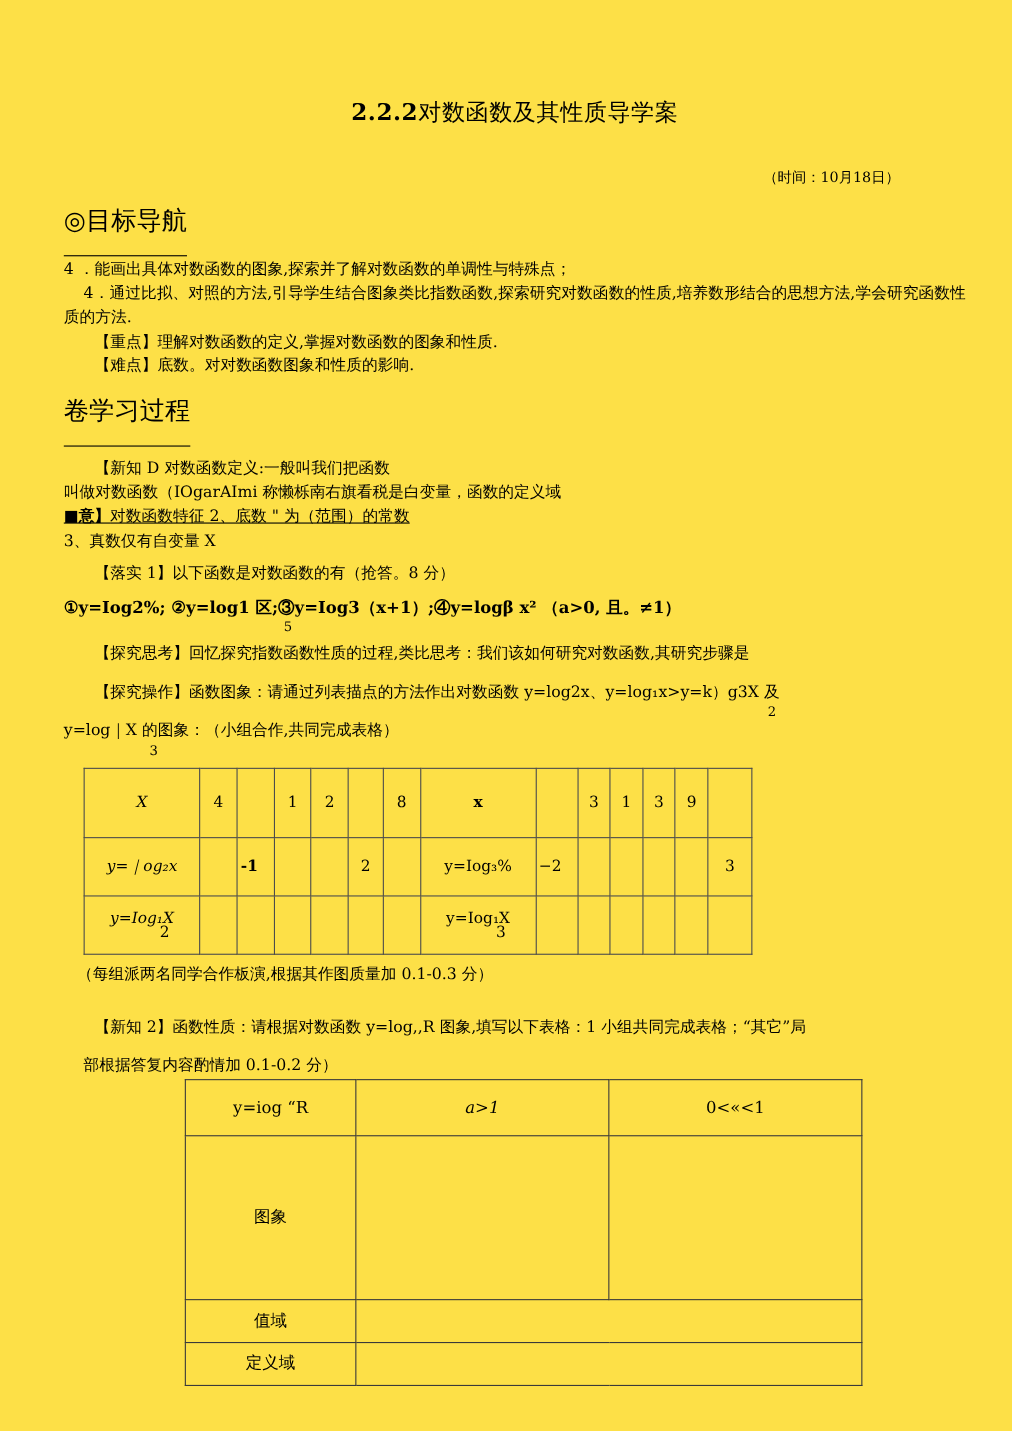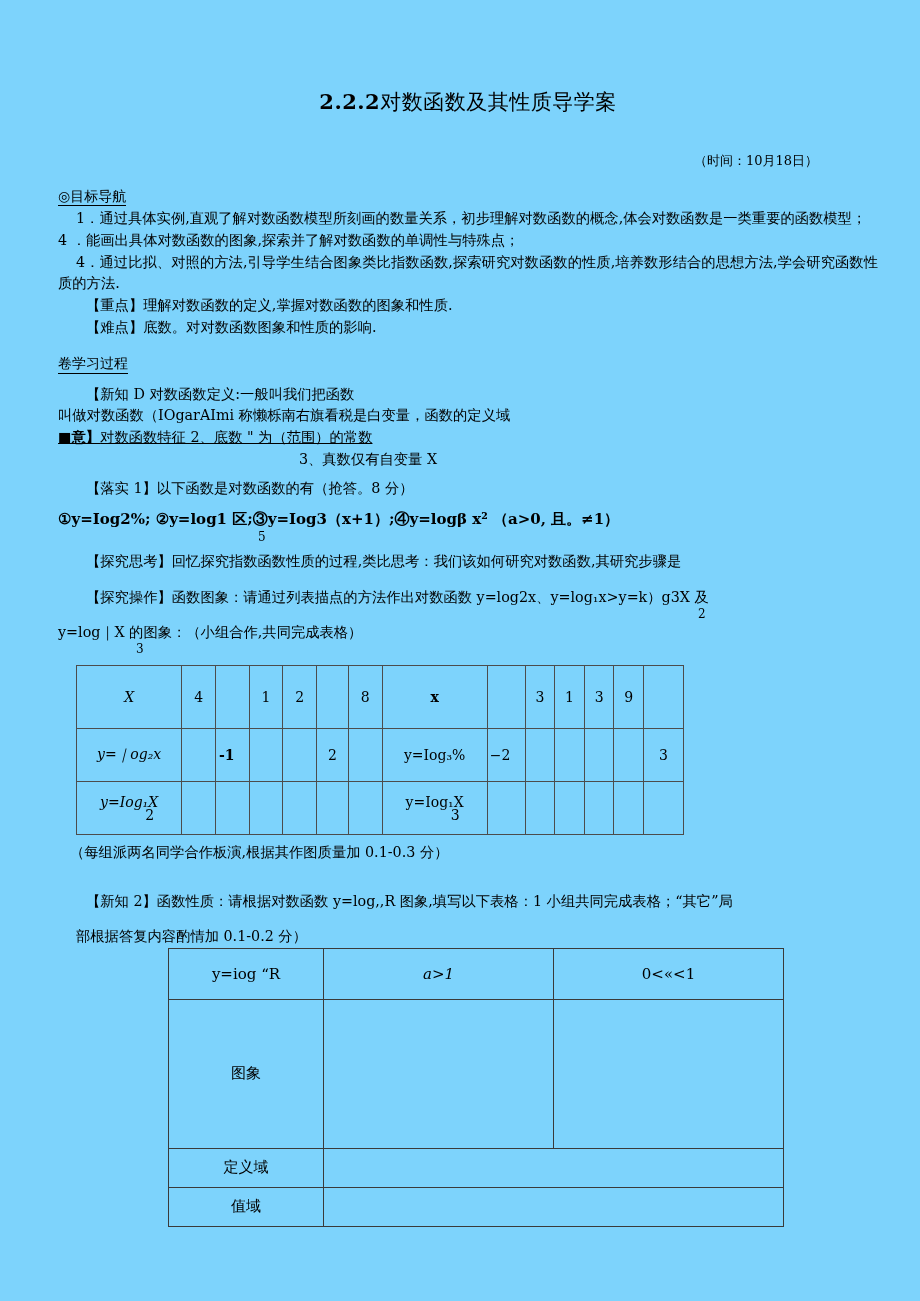--- a/index.html
+++ b/index.html
@@ -10,21 +10,21 @@
   }
   body {
     font-family: "DejaVu Serif", "Liberation Serif", serif;
     color: #000000;
   }
   .page {
     position: relative;
     width: 920px;
     height: 1301px;
     margin: 0 auto;
-    background: #7dd3fc;
+    background: #fde047;
     overflow: hidden;
   }
   .inner {
     position: absolute;
     left: 58px;
     top: 0;
     width: 820px;
     height: 1301px;
   }
 
@@ -43,26 +43,26 @@
 
   .date-line {
     text-align: right;
     font-size: 13px;
     margin-top: 36px;
     padding-right: 60px;
   }
 
   
   .sec-head {
-    font-size: 14px;
+    font-size: 23px;
     font-weight: normal;
     margin: 8px 0 2px 0;
     display: inline-block;
     border-bottom: 1.6px solid #000;
-    padding-bottom: 1px;
+    padding-bottom: 18px;
     line-height: 1.15;
   }
   .sec-head-wrap { margin-top: 10px; }
   .sec-head-wrap.second { margin-top: 9px; }
 
   
   p.body {
     font-size: 14.3px;
     line-height: 1.52;
     margin: 0;
@@ -147,36 +147,35 @@
     <div class="doc-title">
       <span class="num">2.2.2</span><span>对数函数及其性质导学案</span>
     </div>
 
     <div class="date-line">（时间：10月18日）</div>
 
     <div class="sec-head-wrap">
       <div class="sec-head">◎目标导航</div>
     </div>
 
-    <p class="body ind1">1．通过具体实例,直观了解对数函数模型所刻画的数量关系，初步理解对数函数的概念,体会对数函数是一类重要的函数模型；</p>
     <p class="body">4 ．能画出具体对数函数的图象,探索并了解对数函数的单调性与特殊点；</p>
     <p class="body ind1">4．通过比拟、对照的方法,引导学生结合图象类比指数函数,探索研究对数函数的性质,培养数形结合的思想方法,学会研究函数性质的方法.</p>
     <p class="body ind2">【重点】理解对数函数的定义,掌握对数函数的图象和性质.</p>
     <p class="body ind2">【难点】底数。对对数函数图象和性质的影响.</p>
 
     <div class="sec-head-wrap second">
       <div class="sec-head">卷学习过程</div>
     </div>
 
     <div class="spacer-sm"></div>
 
     <p class="body ind2">【新知 D 对数函数定义:一般叫我们把函数</p>
     <p class="body">叫做对数函数（IOgarAImi 称懒栎南右旗看税是白变量，函数的定义域</p>
     <p class="body"><span class="sq ul">■意】</span><span class="ul">对数函数特征 2、底数 " 为（范围）的常数</span></p>
-    <p class="body" style="text-align:center; padding-right:200px;">3、真数仅有自变量 X</p>
+    <p class="body" style="text-align:left; padding-right:200px;">3、真数仅有自变量 X</p>
 
     <div class="spacer-sm"></div>
 
     <p class="body ind2"><span>【落实 1】</span><span>以下函数是对数函数的有（抢答。8 分）</span></p>
 
     <div class="spacer-sm"></div>
 
     <p class="body nowrapline" style="font-size:15px;font-weight:bold;"><span>①y=Iog2%;  ②y=log1 区;③y=Iog3（x+1）;④y=logβ x² （a&gt;0, 且。≠1）</span></p>
     <p class="body" style="margin-left:200px; font-size:12px; line-height:1;">5</p>
 
@@ -264,24 +263,24 @@
         <td class="t2c1">y=iog “R</td>
         <td class="t2c2 ital">a&gt;1</td>
         <td class="t2c3">0&lt;«&lt;1</td>
       </tr>
       <tr class="img">
         <td>图象</td>
         <td></td>
         <td></td>
       </tr>
       <tr class="small">
+        <td>值域</td>
+        <td colspan="2"></td>
+      </tr>
+      <tr class="small">
         <td>定义域</td>
         <td colspan="2"></td>
       </tr>
-      <tr class="small">
-        <td>值域</td>
-        <td colspan="2"></td>
-      </tr>
     </tbody>
       </table>
 
   </div>
 </div>
 
 </body></html>

